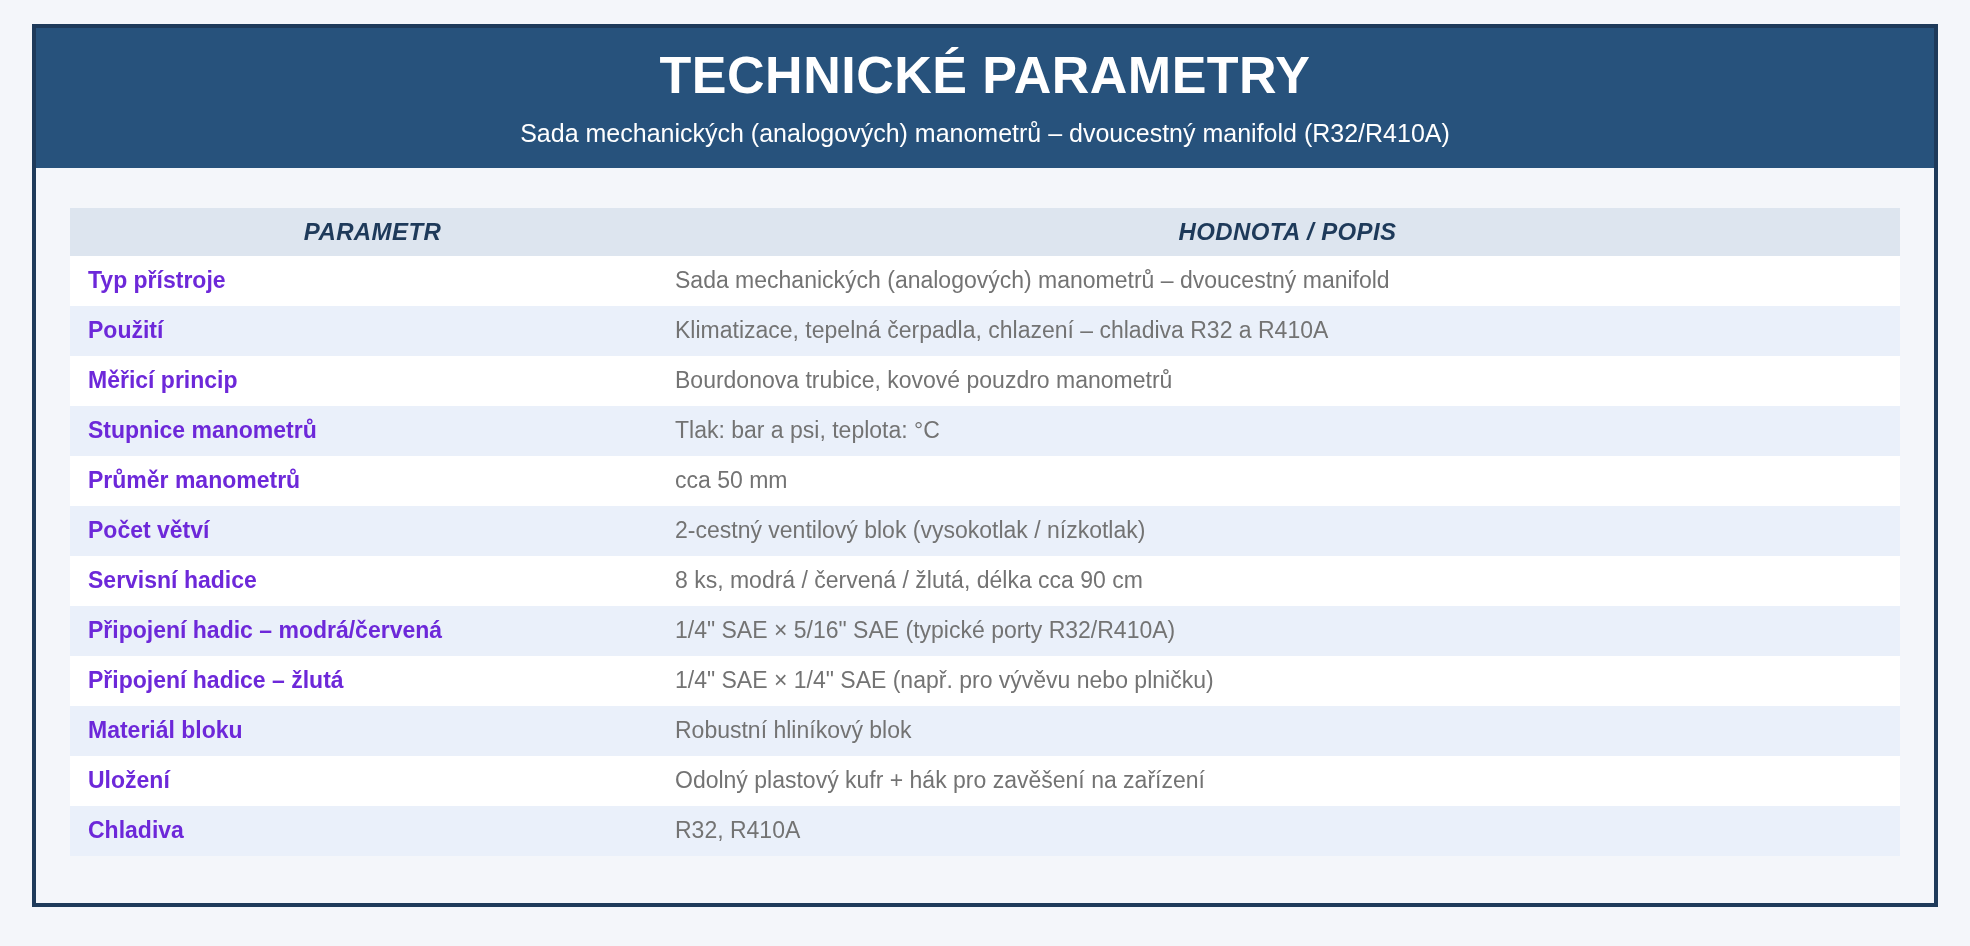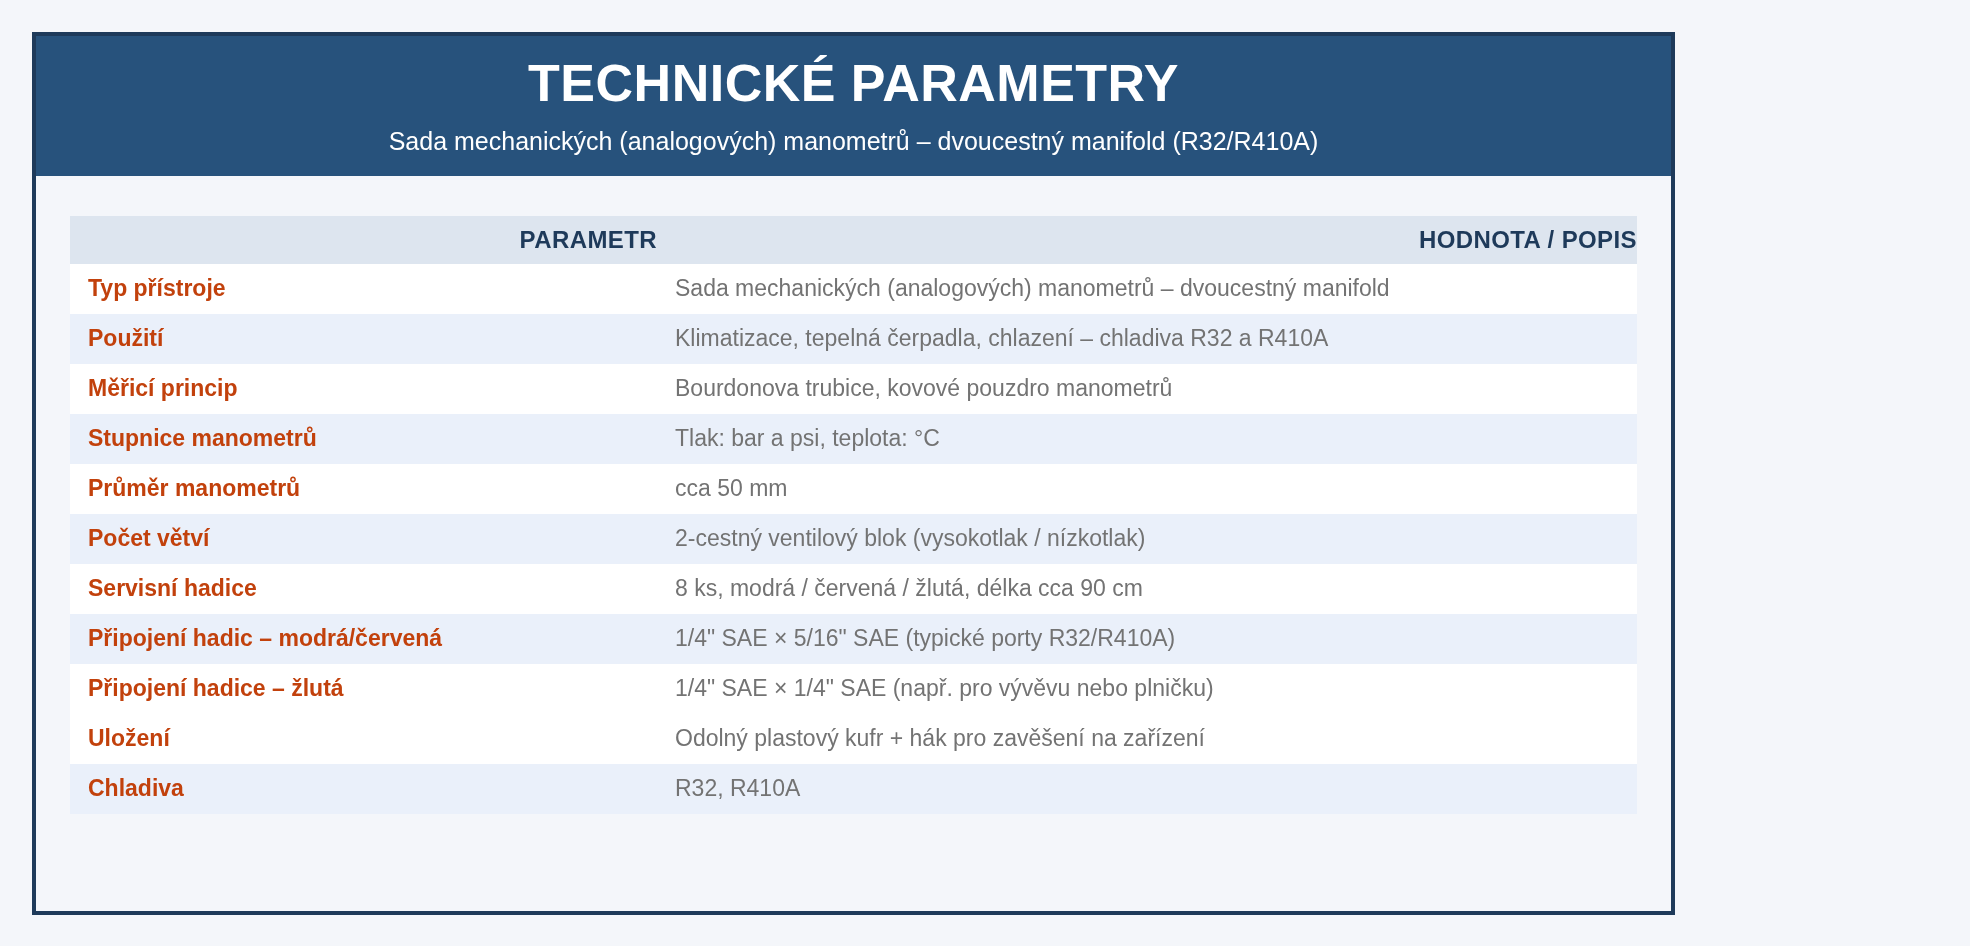--- a/index.html
+++ b/index.html
@@ -14,22 +14,22 @@
   body {
     background: #f4f6fa;
     font-family: "Liberation Sans", "DejaVu Sans", sans-serif;
     -webkit-font-smoothing: antialiased;
   }
 
   
   .spec-card {
     position: absolute;
     left: 32px;
-    top: 32px;
-    width: 1643px;
+    top: 24px;
+    width: 1906px;
     height: 883px;
     border: 4px solid #1e3a5a;
     background: #f4f6fa;
   }
 
   
   .card-header {
     height: 140px;
     background: #27527c;
     display: flex;
@@ -71,46 +71,47 @@
   }
 
   table.spec-table col.col-param { width: 587px; }
   table.spec-table col.col-value { width: auto; }
 
   table.spec-table thead th {
     background: #dde5ef;
     color: #1e3a5a;
     font-size: 24px;
     font-weight: bold;
-    text-align: right;
+    text-align: center;
     letter-spacing: 0.4px;
     height: 48px;
     padding: 0 0 0 18px;
     vertical-align: middle;
     white-space: nowrap;
+    font-style: italic;
   }
 
   table.spec-table tbody tr { height: 50px; }
   table.spec-table tbody tr.row-odd  { background: #ffffff; }
   table.spec-table tbody tr.row-even { background: #eaf0fa; }
 
   table.spec-table tbody td {
     height: 50px;
     padding: 0 0 0 18px;
     vertical-align: middle;
     font-size: 23px;
     line-height: 1.2;
     white-space: nowrap;
     overflow: hidden;
     text-overflow: ellipsis;
   }
 
   table.spec-table tbody td.cell-param {
     font-weight: bold;
-    color: #c2410c;
+    color: #6d28d9;
   }
 
   table.spec-table tbody td.cell-value {
     font-weight: normal;
     color: #737373;
   }
 </style>
 </head>
 <body>
 
@@ -163,20 +164,24 @@
             <td class="cell-value">8 ks, modrá / červená / žlutá, délka cca 90 cm</td>
           </tr>
           <tr class="row-even">
             <td class="cell-param">Připojení hadic – modrá/červená</td>
             <td class="cell-value">1/4" SAE × 5/16" SAE (typické porty R32/R410A)</td>
           </tr>
           <tr class="row-odd">
             <td class="cell-param">Připojení hadice – žlutá</td>
             <td class="cell-value">1/4" SAE × 1/4" SAE (např. pro vývěvu nebo plničku)</td>
           </tr>
+          <tr class="row-even">
+            <td class="cell-param">Materiál bloku</td>
+            <td class="cell-value">Robustní hliníkový blok</td>
+          </tr>
           <tr class="row-odd">
             <td class="cell-param">Uložení</td>
             <td class="cell-value">Odolný plastový kufr + hák pro zavěšení na zařízení</td>
           </tr>
           <tr class="row-even">
             <td class="cell-param">Chladiva</td>
             <td class="cell-value">R32, R410A</td>
           </tr>
         </tbody>
     </table>

